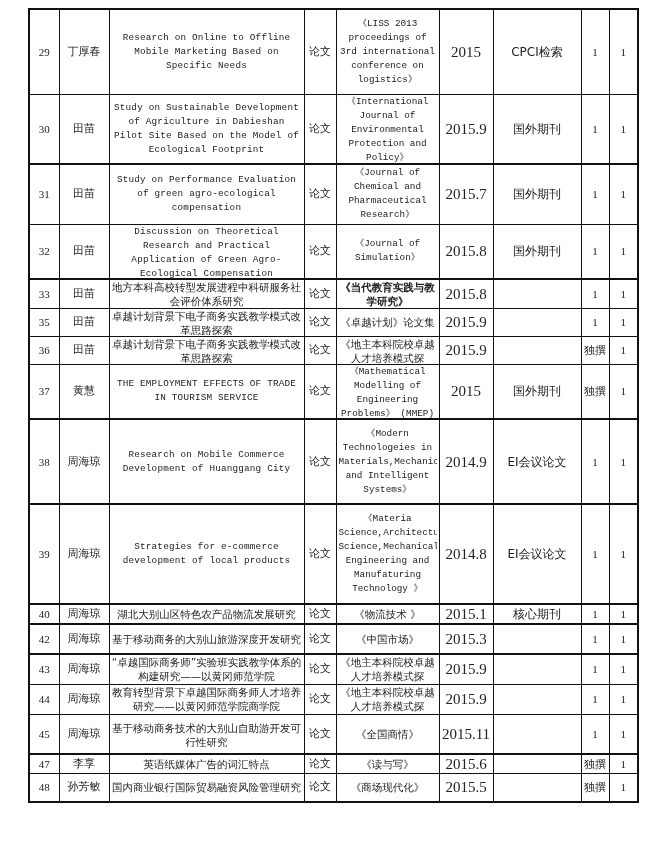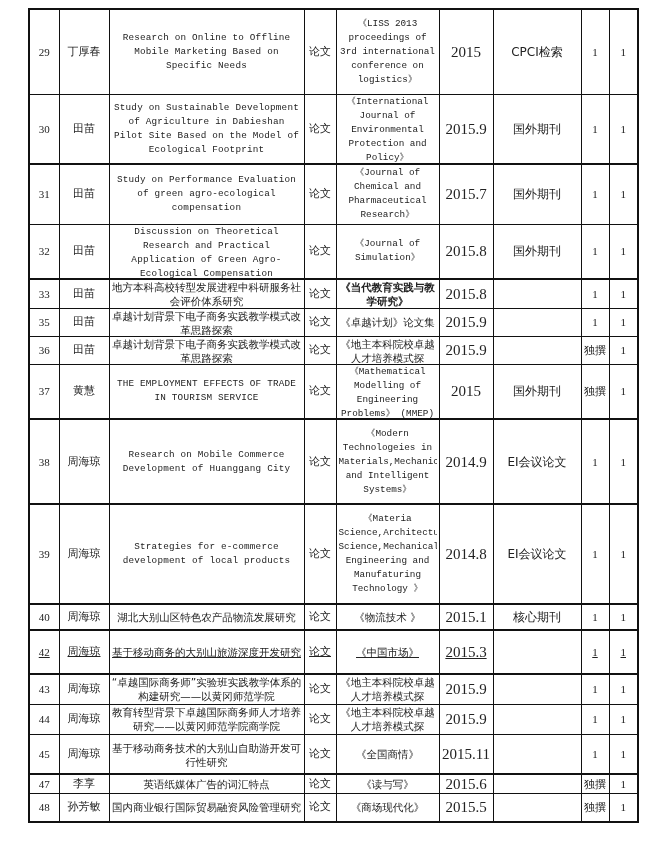--- a/index.html
+++ b/index.html
@@ -205,36 +205,36 @@
         </td>
     <td class="c-type">论文</td>
     <td class="c-venue en">
           <span class="clip" style="max-height: 98px;">《Materia Science,Architecture Science,Mechanical Engineering and Manufaturing Technology 》</span>
         </td>
     <td class="c-date">2014.8</td>
     <td class="c-level">EI会议论文</td>
     <td class="c-rank">1</td>
     <td class="c-count">1</td>
   </tr>
-      <tr class="thick-top" style="height: 26px;">
+      <tr class="thick-top" style="height: 20px;">
     <td class="c-no">40</td>
     <td class="c-author">周海琼</td>
     <td class="c-title">
           <span class="clip" style="max-height: 24px;">湖北大别山区特色农产品物流发展研究</span>
         </td>
     <td class="c-type">论文</td>
     <td class="c-venue">
           <span class="clip" style="max-height: 24px;">《物流技术 》</span>
         </td>
     <td class="c-date">2015.1</td>
     <td class="c-level">核心期刊</td>
     <td class="c-rank">1</td>
     <td class="c-count">1</td>
   </tr>
-      <tr class="thick-top" style="height: 44px; text-decoration: underline;">
+      <tr class="thick-top" style="height: 30px;">
     <td class="c-no">42</td>
     <td class="c-author">周海琼</td>
     <td class="c-title">
           <span class="clip" style="max-height: 28px;">基于移动商务的大别山旅游深度开发研究</span>
         </td>
     <td class="c-type">论文</td>
     <td class="c-venue">
           <span class="clip" style="max-height: 28px;">《中国市场》</span>
         </td>
     <td class="c-date">2015.3</td>

